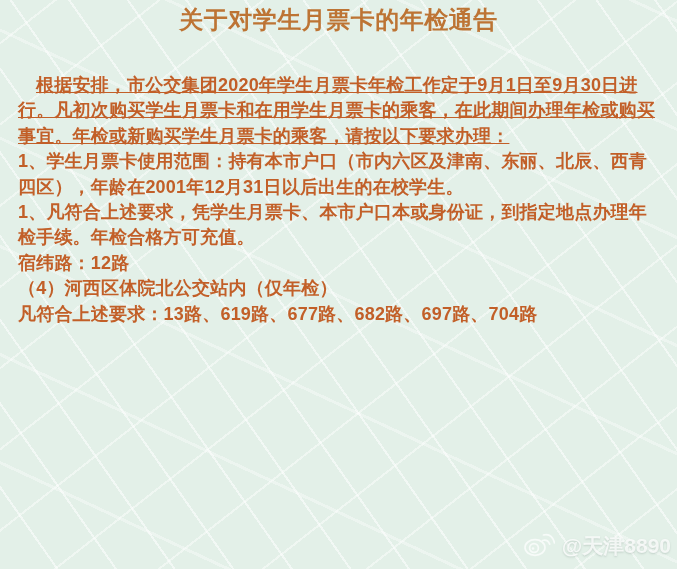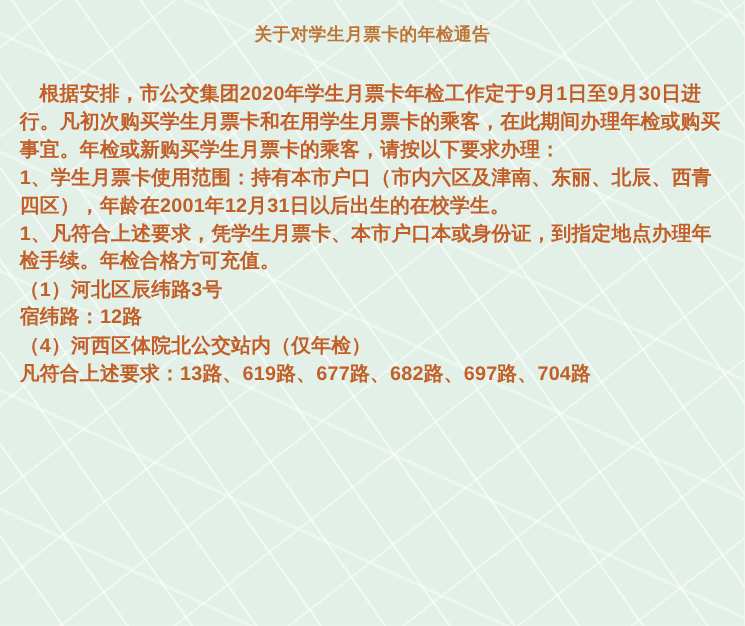--- a/index.html
+++ b/index.html
@@ -12,41 +12,41 @@
     width: 677px; height: 569px;
     background-color: #e3f0e8;
     background-image:
       repeating-linear-gradient(55deg,  rgba(255,255,255,0)   0px 46px, rgba(255,255,255,0.55) 46px 48px),
       repeating-linear-gradient(-38deg, rgba(255,255,255,0)   0px 62px, rgba(255,255,255,0.45) 62px 64px),
       repeating-linear-gradient(25deg,  rgba(255,255,255,0)   0px 95px, rgba(255,255,255,0.35) 95px 98px);
     overflow: hidden;
   }
   .title {
     margin: 0;
-    padding-top: 21px;
+    padding-top: 4px;
     text-align: center;
-    font-size: 16px;
+    font-size: 24px;
     font-weight: bold;
     color: #bd7434;
     letter-spacing: 0.5px;
   }
   .notice-body {
     position: absolute;
     top: 73px; left: 18px; right: 13px;
   }
   .notice-body p {
     margin: 0;
     font-size: 18px;
     line-height: 25.4px;
     font-weight: bold;
     color: #c25f28;
     letter-spacing: 0.2px;
     word-break: break-all;
   }
-  .indent { text-indent: 1em; }
+  .indent { text-indent: 1em; text-decoration: underline; }
   .watermark {
     position: absolute;
     right: 6px; bottom: 7px;
     display: flex;
     align-items: center;
     gap: 7px;
     color: rgba(255,255,255,0.78);
     font-size: 21px;
     font-weight: bold;
     text-shadow: 0 1px 2px rgba(130,150,140,0.35);
@@ -58,20 +58,33 @@
 <body>
 
 <div class="page">
 
   <h1 class="title">关于对学生月票卡的年检通告</h1>
 
   <div class="notice-body">
     <p class="indent">根据安排，市公交集团2020年学生月票卡年检工作定于9月1日至9月30日进行。凡初次购买学生月票卡和在用学生月票卡的乘客，在此期间办理年检或购买事宜。年检或新购买学生月票卡的乘客，请按以下要求办理：</p>
     <p>1、学生月票卡使用范围：持有本市户口（市内六区及津南、东丽、北辰、西青四区），年龄在2001年12月31日以后出生的在校学生。</p>
     <p>1、凡符合上述要求，凭学生月票卡、本市户口本或身份证，到指定地点办理年检手续。年检合格方可充值。</p>
-    <p>（1）河北区辰纬路3号</p>
     <p>宿纬路：12路</p>
     <p>（4）河西区体院北公交站内（仅年检）</p>
     <p>凡符合上述要求：13路、619路、677路、682路、697路、704路</p>
   </div>
 
+  <div class="watermark">
+    <span>
+      <svg width="32" height="27" viewBox="0 0 32 27">
+        <g fill="none" stroke="rgba(255,255,255,0.85)" stroke-width="1.7" stroke-linecap="round">
+          <ellipse cx="12" cy="17.5" rx="10" ry="7.8"></ellipse>
+          <circle cx="11" cy="18" r="4.4"></circle>
+          <circle cx="10" cy="18.5" r="1.3" fill="rgba(255,255,255,0.85)" stroke="none"></circle>
+          <path d="M19.5 10.5 q5 -1.5 7.2 3.6"></path>
+          <path d="M20.5 5 q8.5 -2 11 8"></path>
+        </g>
+      </svg>
+    </span>
+    <span>@天津8890</span>
+  </div>
 
 </div>
 
 </body></html>

